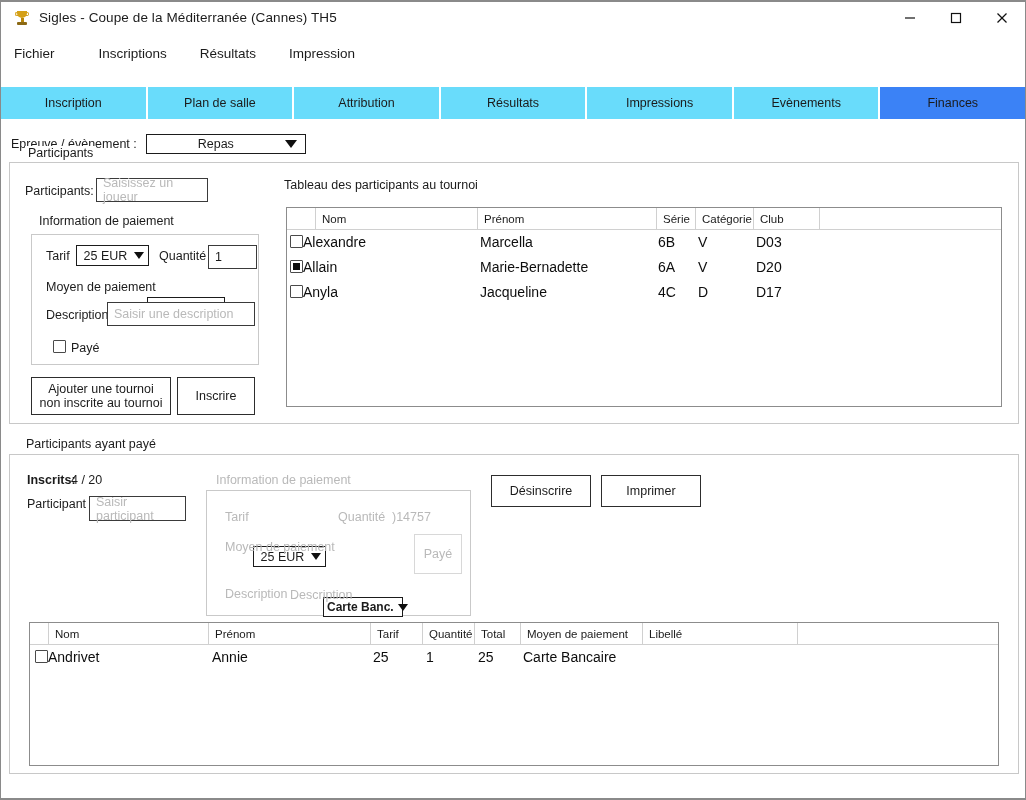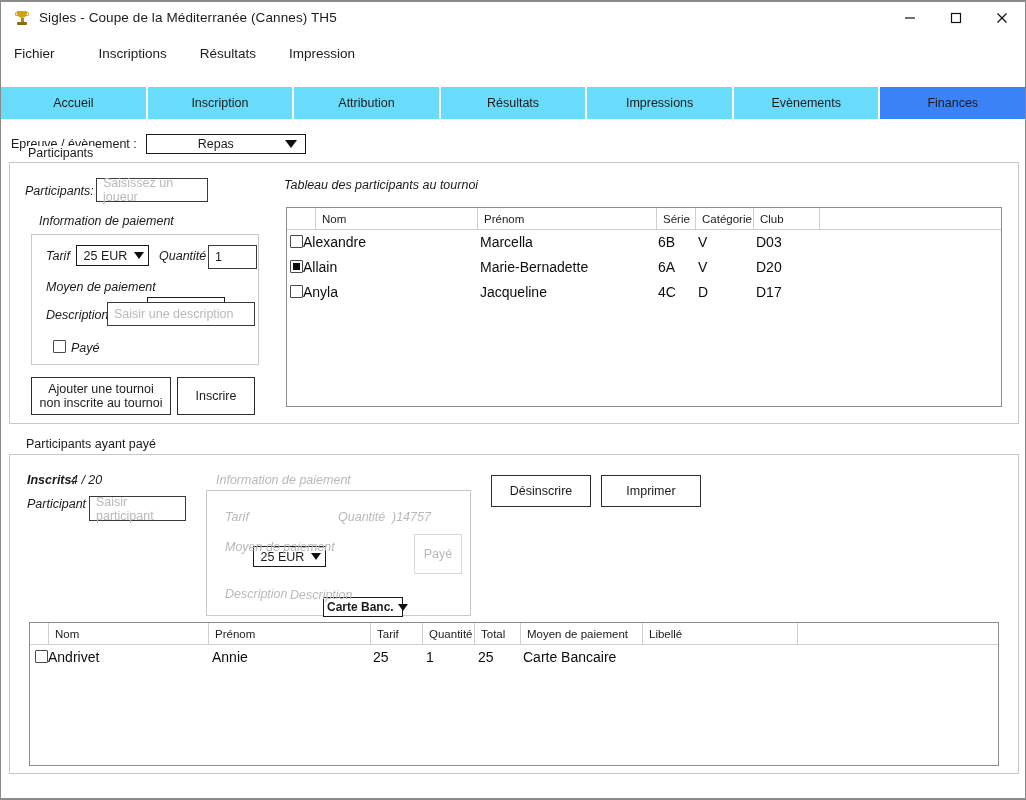--- a/index.html
+++ b/index.html
@@ -111,21 +111,21 @@
   #grp-participants-title { left: 24px; top: 144px; }
 
   #grp-paye { left: 8px; top: 452px; width: 1010px; height: 320px; }
   #grp-paye-title { left: 22px; top: 435px; }
 
   
   .panel { position: absolute; border: 1px solid #c9c9c9; background: #ffffff; }
   #panel-pay-top { left: 30px; top: 232px; width: 228px; height: 131px; }
   #panel-pay-bottom { left: 205px; top: 488px; width: 265px; height: 126px; }
 
-  .lbl { position: absolute; font-size: 12.5px; color: #1b1b1b; white-space: nowrap; font-style: italic; }
+  .lbl { position: absolute; font-size: 12.5px; color: #1b1b1b; white-space: nowrap; }
   .lbl.dim { color: #b9b9b9; }
 
   .textbox {
     position: absolute; border: 1px solid #3a3a3a; background: #ffffff;
     font-size: 12.5px; color: #1b1b1b; display: flex; align-items: center;
     padding: 0 6px;
   }
   .textbox .ph { color: #b9b9b9; font-size: 12.5px; }
   .textbox.center { justify-content: flex-start; }
 
@@ -206,22 +206,22 @@
   </div>
 
   <div class="menubar">
     <div class="menu-item mi-0">Fichier</div>
     <div class="menu-item mi-1">Inscriptions</div>
     <div class="menu-item mi-2">Résultats</div>
     <div class="menu-item mi-3">Impression</div>
   </div>
 
   <div class="tabstrip">
-    <div class="tab">Accueil</div>
     <div class="tab">Inscription</div>
+    <div class="tab">Plan de salle</div>
     <div class="tab">Attribution</div>
     <div class="tab">Résultats</div>
     <div class="tab">Impressions</div>
     <div class="tab">Evènements</div>
     <div class="tab active">Finances</div>
   </div>
 
   <div class="epreuve-row">
     <span class="epreuve-label">Epreuve / évènement :</span>
     <div class="combo" id="epreuve-combo">

